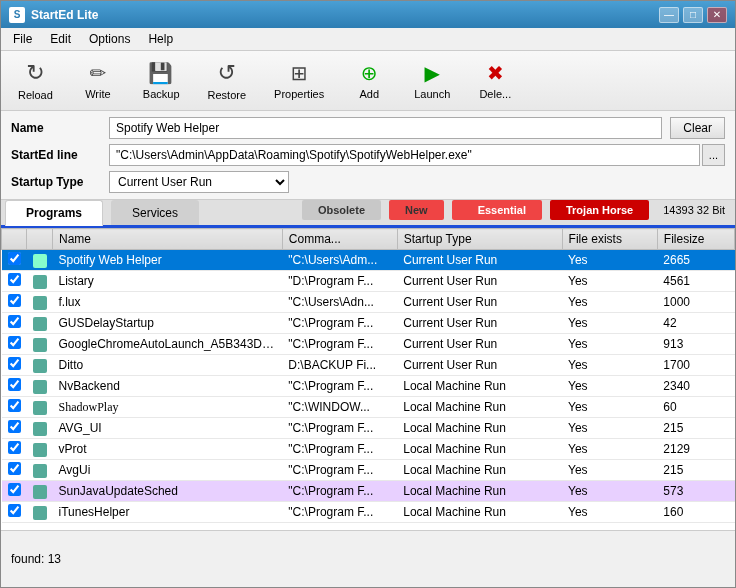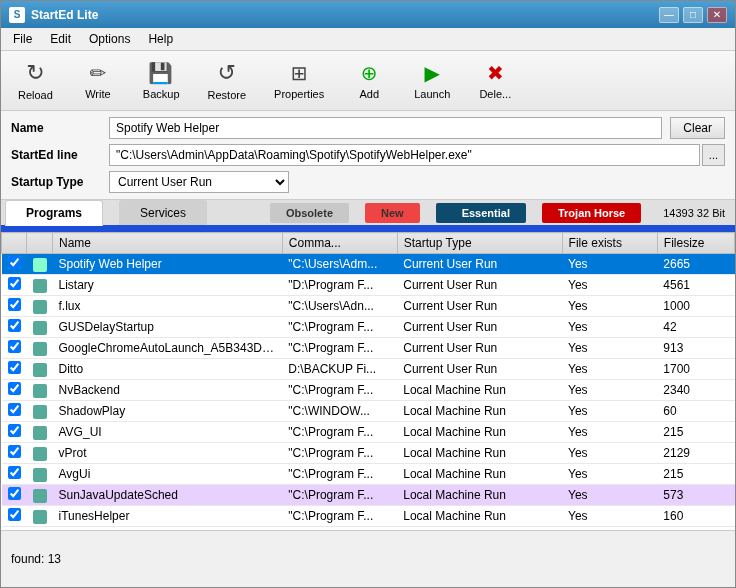--- a/index.html
+++ b/index.html
@@ -98,25 +98,25 @@
       border: 1px solid #aaa;
       background: white;
       font-size: 12px;
       height: 22px;
       width: 180px;
     }
 
     
     .tab-bar {
       display: flex;
-      align-items: center;
+      align-items: flex-start;
       background: #e0e0e0;
-      border-bottom: 7px solid #1d4ed8;
+      border-bottom: 3px solid #1d4ed8;
       padding: 0 4px;
-      gap: 16px;
+      gap: 8px;
     }
     .tab {
       padding: 5px 20px;
       cursor: pointer;
       font-size: 12px;
       border: 1px solid transparent;
       border-bottom: none;
       border-radius: 3px 3px 0 0;
       background: #d0d0d0;
     }
@@ -132,21 +132,21 @@
       padding: 4px 16px;
       border: none;
       cursor: pointer;
       font-size: 11px;
       font-weight: bold;
       color: #333;
       border-radius: 2px;
     }
     .cat-obsolete { background: #c8c8c8; }
     .cat-new { background: #ef4444; }
-    .cat-essential { background: #0c4a6e; color: white; padding-left: 26px; }
+    .cat-essential { background: #ef4444; color: white; padding-left: 26px; }
     .cat-trojan { background: #cc0000; color: white; }
     .cat-info { background: transparent; font-size: 11px; padding: 4px 6px; }
 
     
     .table-container {
       overflow-y: auto;
       flex: 1;
       background: white;
     }
     table {
@@ -386,21 +386,21 @@
       <td>Yes</td>
       <td>2340</td>
     </tr>
             <tr>
       <td class="checkbox-cell">
         <input type="checkbox" checked="" style="margin: 0px;">
       </td>
       <td>
         <div style="width:14px;height:14px;background:#5a9;border-radius:2px;display:inline-block;vertical-align:middle;"></div>
       </td>
-      <td style="max-width:160px; overflow:hidden; text-overflow:ellipsis;">ShadowPlay</td>
+      <td style="max-width:160px; overflow:hidden; text-overflow:ellipsis;font-family:Liberation Serif, serif;">ShadowPlay</td>
       <td style="max-width:80px; overflow:hidden; text-overflow:ellipsis;">"C:\WINDOW...</td>
       <td>Local Machine Run</td>
       <td>Yes</td>
       <td>60</td>
     </tr>
             <tr>
       <td class="checkbox-cell">
         <input type="checkbox" checked="" style="margin: 0px;">
       </td>
       <td>

